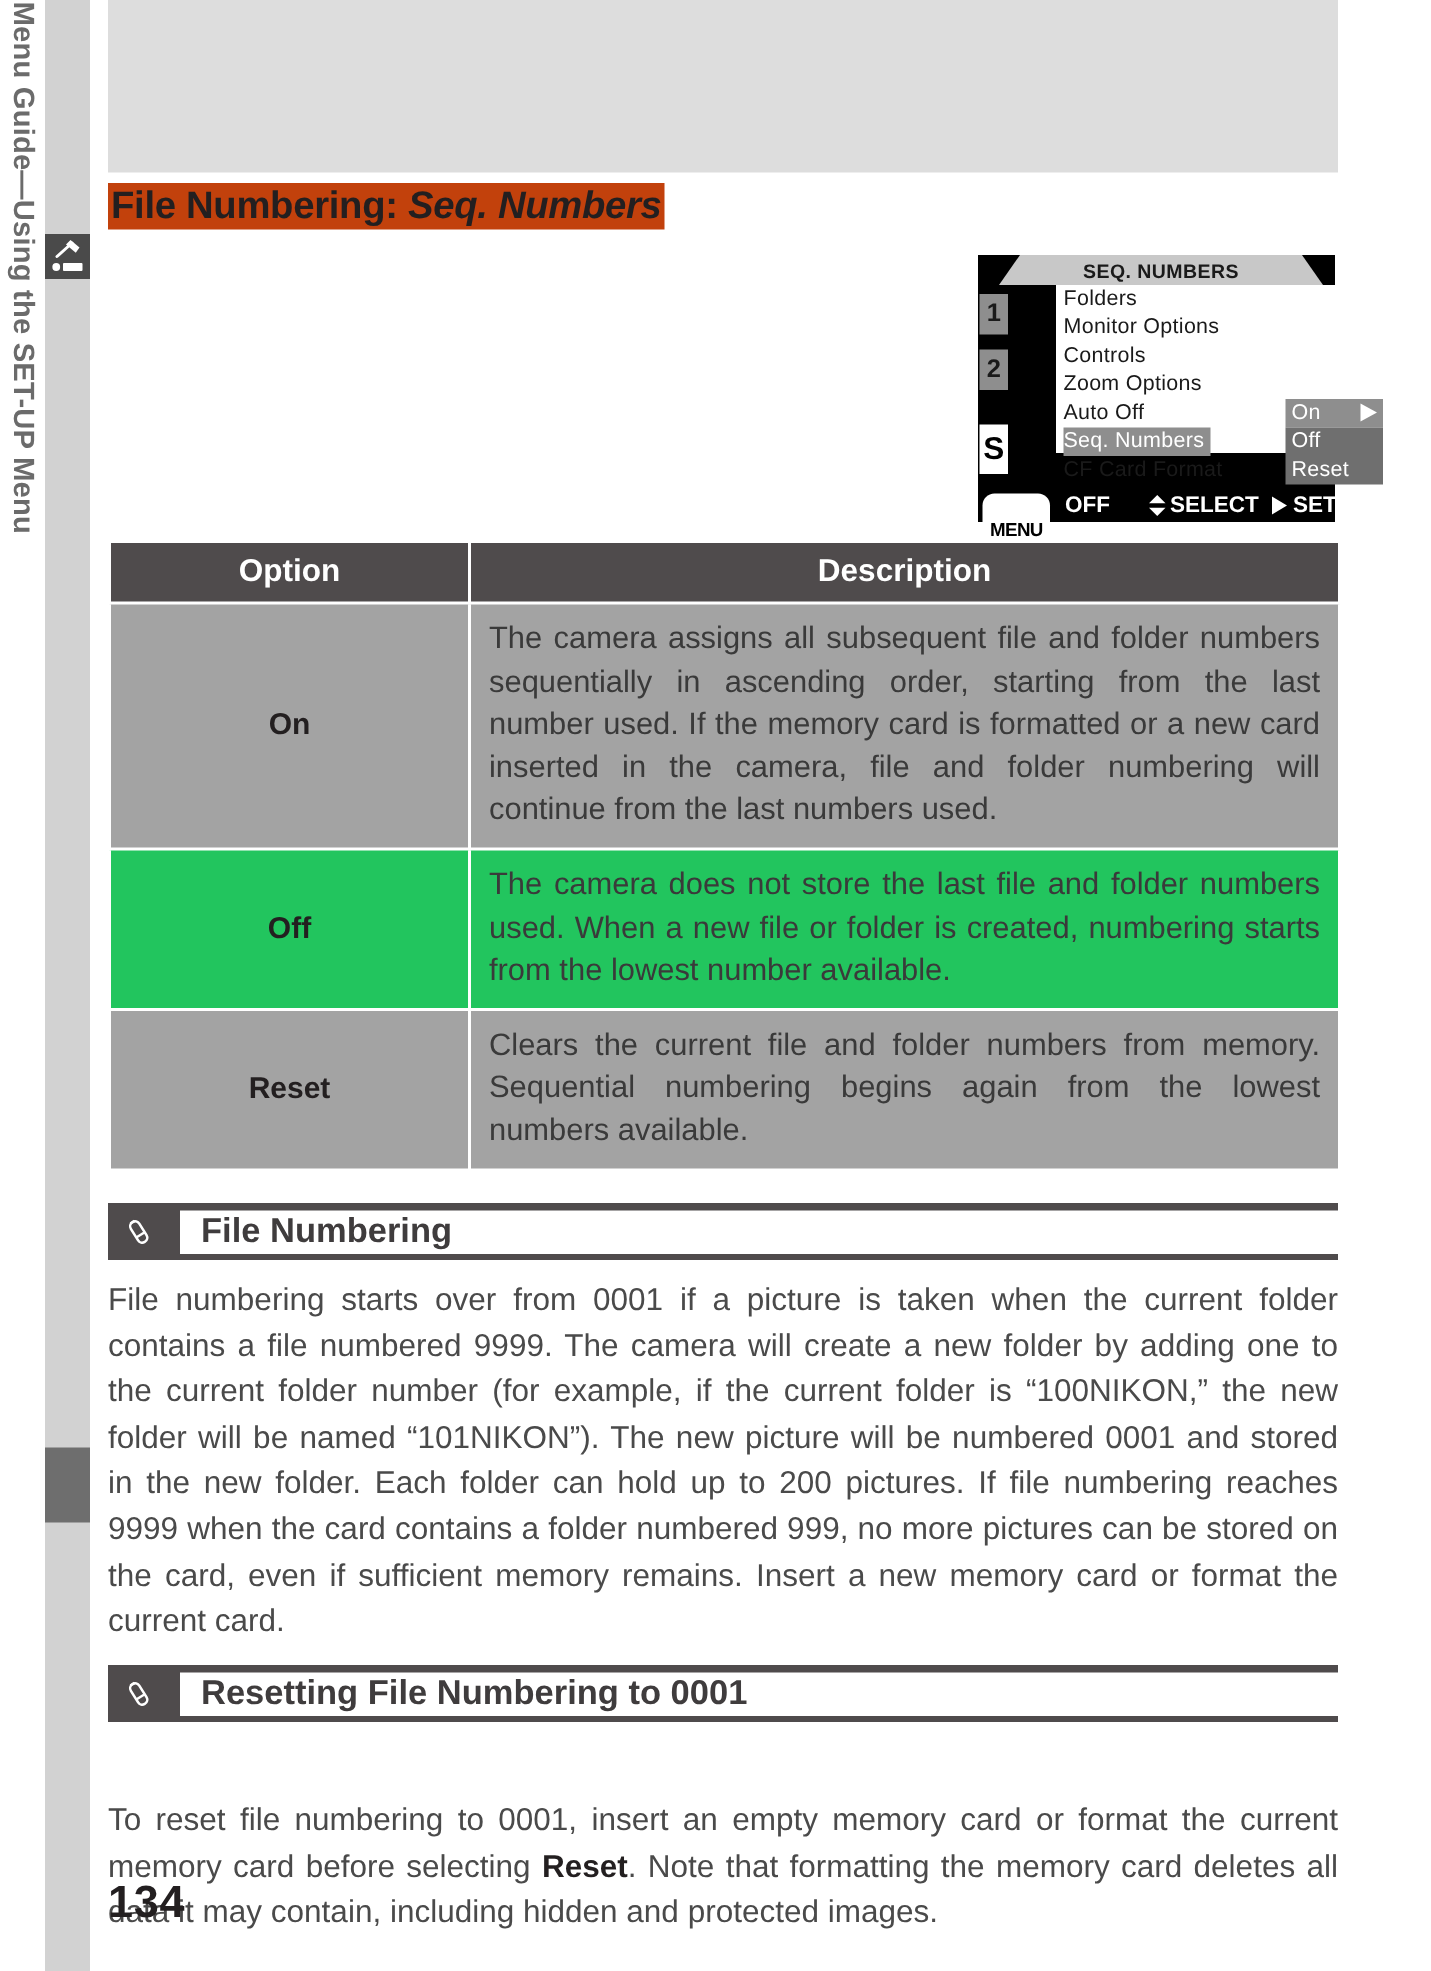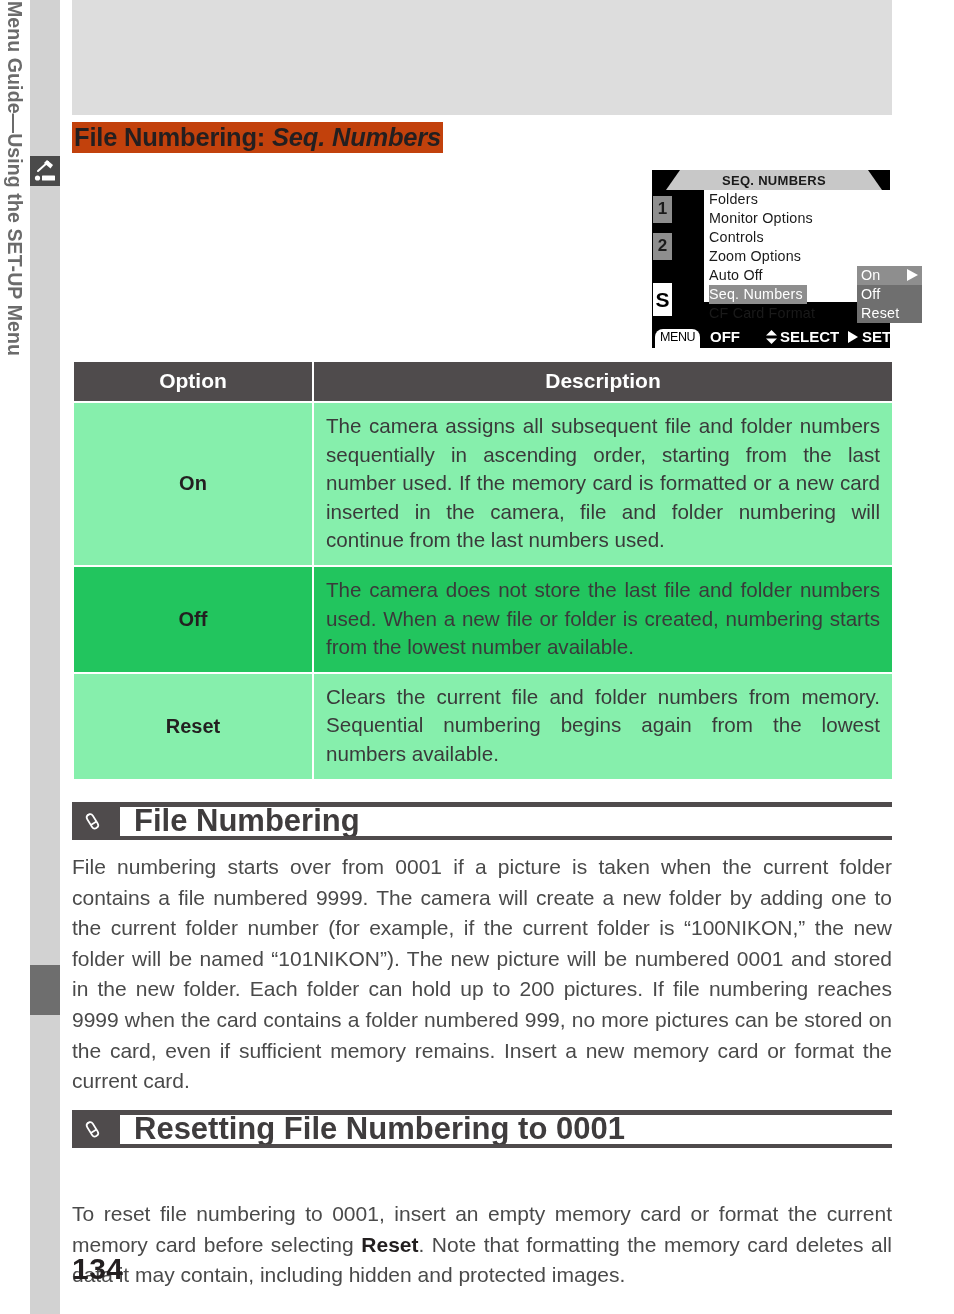--- a/index.html
+++ b/index.html
@@ -235,26 +235,26 @@
     background: #000000;
     color: #ffffff;
     font-size: 14px;
     font-weight: bold;
   }
   #lcd-menu-pill {
     position: absolute;
     left: 3px; top: 3px;
     height: 28px;
     line-height: 16.5px;
-    padding: 0 5px;
+    padding: 16px 5px;
     background: #ffffff;
     color: #000000;
     border-radius: 8px;
     font-size: 12.5px;
-    font-weight: normal;
+    font-weight: bold;
     letter-spacing: -0.4px;
   }
   #lcd-off-text {
     position: absolute;
     left: 58px; top: 2px;
     line-height: 18px;
     font-size: 15px;
   }
   #lcd-select-icon {
     position: absolute;
@@ -310,21 +310,21 @@
   }
   #options-table td.desc {
     font-size: 20.6px;
     line-height: 28.6px;
     color: #3a3a3a;
     padding: 9px 12px 10px 12px;
     text-align: justify;
     border: 2px solid #ffffff;
     vertical-align: top;
   }
-  #options-table tr.shade td { background: #86efac; }
+  #options-table tr.shade td { background: #a3a3a3; }
   #options-table tr.light td { background: #22c55e; }
 
   
   .note-head {
     position: absolute;
     left: 0;
     width: 820px;
     height: 38px;
   }
   .note-head .rule-top {
@@ -344,21 +344,21 @@
     left: 0; top: 1px;
     width: 48px; height: 34px;
     background: #4f4b4c;
   }
   .note-head .pen-box svg { display: block; margin: 5px auto 0 auto; }
   .note-head .note-title {
     position: absolute;
     left: 62px; top: 2px;
     height: 32px;
     line-height: 33px;
-    font-size: 31px;
+    font-size: 23px;
     font-weight: bold;
     color: #3f3c3d;
     white-space: nowrap;
   }
   .note-body {
     position: absolute;
     left: 0;
     width: 820px;
     font-size: 21px;
     line-height: 30.6px;

